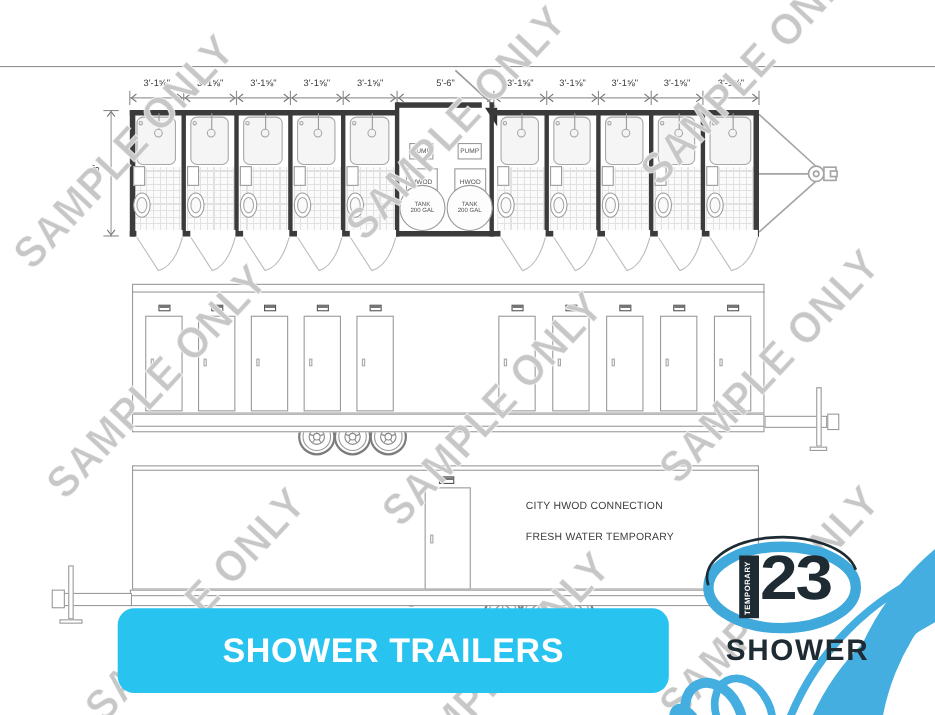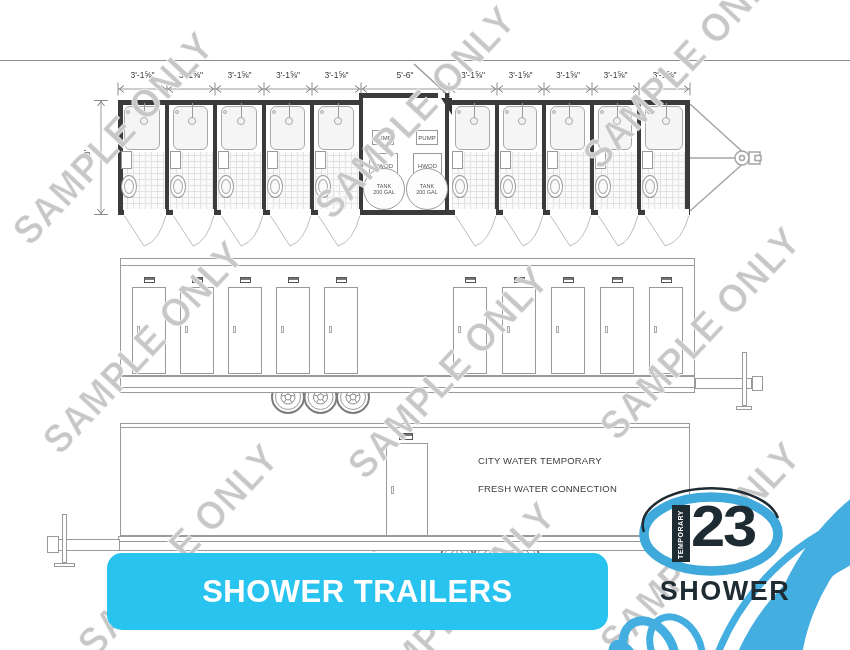--- a/index.html
+++ b/index.html
@@ -192,22 +192,22 @@
    <circle cx="523" cy="557" r="7" fill="#fff" stroke="#8a8a8a" stroke-width="1"></circle>
    <circle cx="523" cy="557" r="3" fill="none" stroke="#8a8a8a" stroke-width="1"></circle>
         <line x1="523" y1="553.8" x2="523" y2="550.2" stroke="#8a8a8a" stroke-width="1"></line>
         <line x1="526.0433808521445" y1="556.0111456180001" x2="529.467184310807" y2="554.8986844382504" stroke="#8a8a8a" stroke-width="1"></line>
         <line x1="524.8809128073359" y1="559.5888543819998" x2="526.9969397155888" y2="562.5013155617496" stroke="#8a8a8a" stroke-width="1"></line>
         <line x1="521.1190871926641" y1="559.5888543819998" x2="519.0030602844112" y2="562.5013155617496" stroke="#8a8a8a" stroke-width="1"></line>
         <line x1="519.9566191478555" y1="556.0111456180001" x2="516.532815689193" y2="554.8986844382504" stroke="#8a8a8a" stroke-width="1"></line>
       </g>
     </svg>
 
-  <div class="anno" style="left:478px;top:455px;">CITY WATER TEMPORARY</div>
-  <div class="anno" style="left:478px;top:483px;">FRESH WATER CONNECTION</div>
+  <div class="anno" style="left:478px;top:455px;">CITY HWOD CONNECTION</div>
+  <div class="anno" style="left:478px;top:483px;">FRESH WATER TEMPORARY</div>
 
   <div class="banner" style="background: rgb(41, 195, 239);">
     <span style="color: rgb(255, 255, 255);">SHOWER TRAILERS</span>
   </div>
 
   <svg id="swoosh-svg" width="295" height="210" viewBox="0 0 295 210">
       <circle cx="455" cy="250" r="230" fill="none" stroke="#45aee0" stroke-width="38"></circle>
   <circle cx="390" cy="305" r="215" fill="none" stroke="#45aee0" stroke-width="24"></circle>
   <circle cx="390" cy="305" r="245" fill="none" stroke="#45aee0" stroke-width="7"></circle>
   <ellipse cx="94" cy="212" rx="24" ry="33" fill="none" stroke="#45aee0" stroke-width="9" transform="rotate(-28 94 212)"></ellipse>

